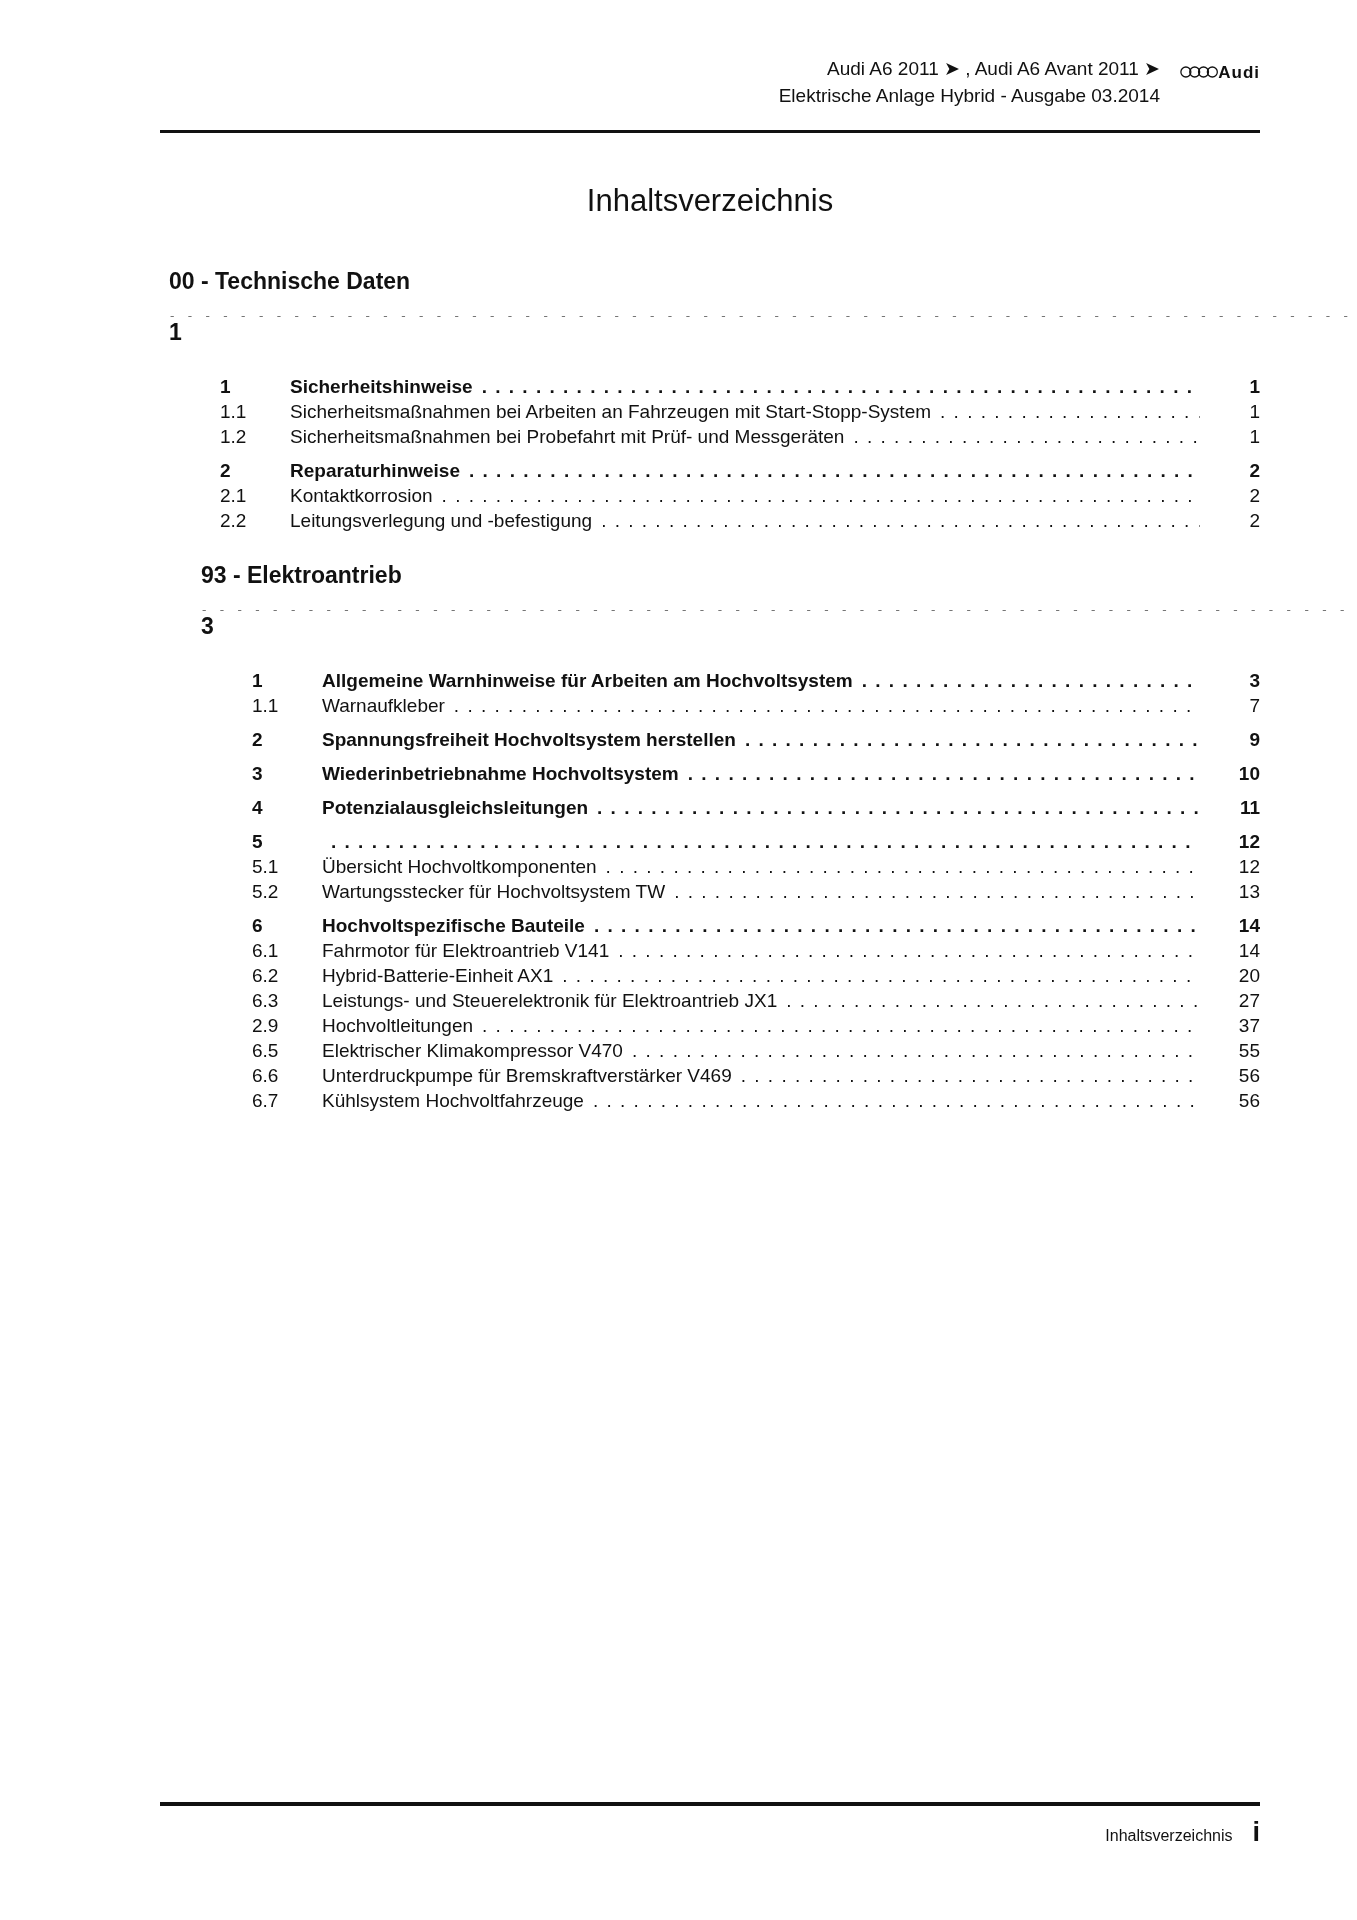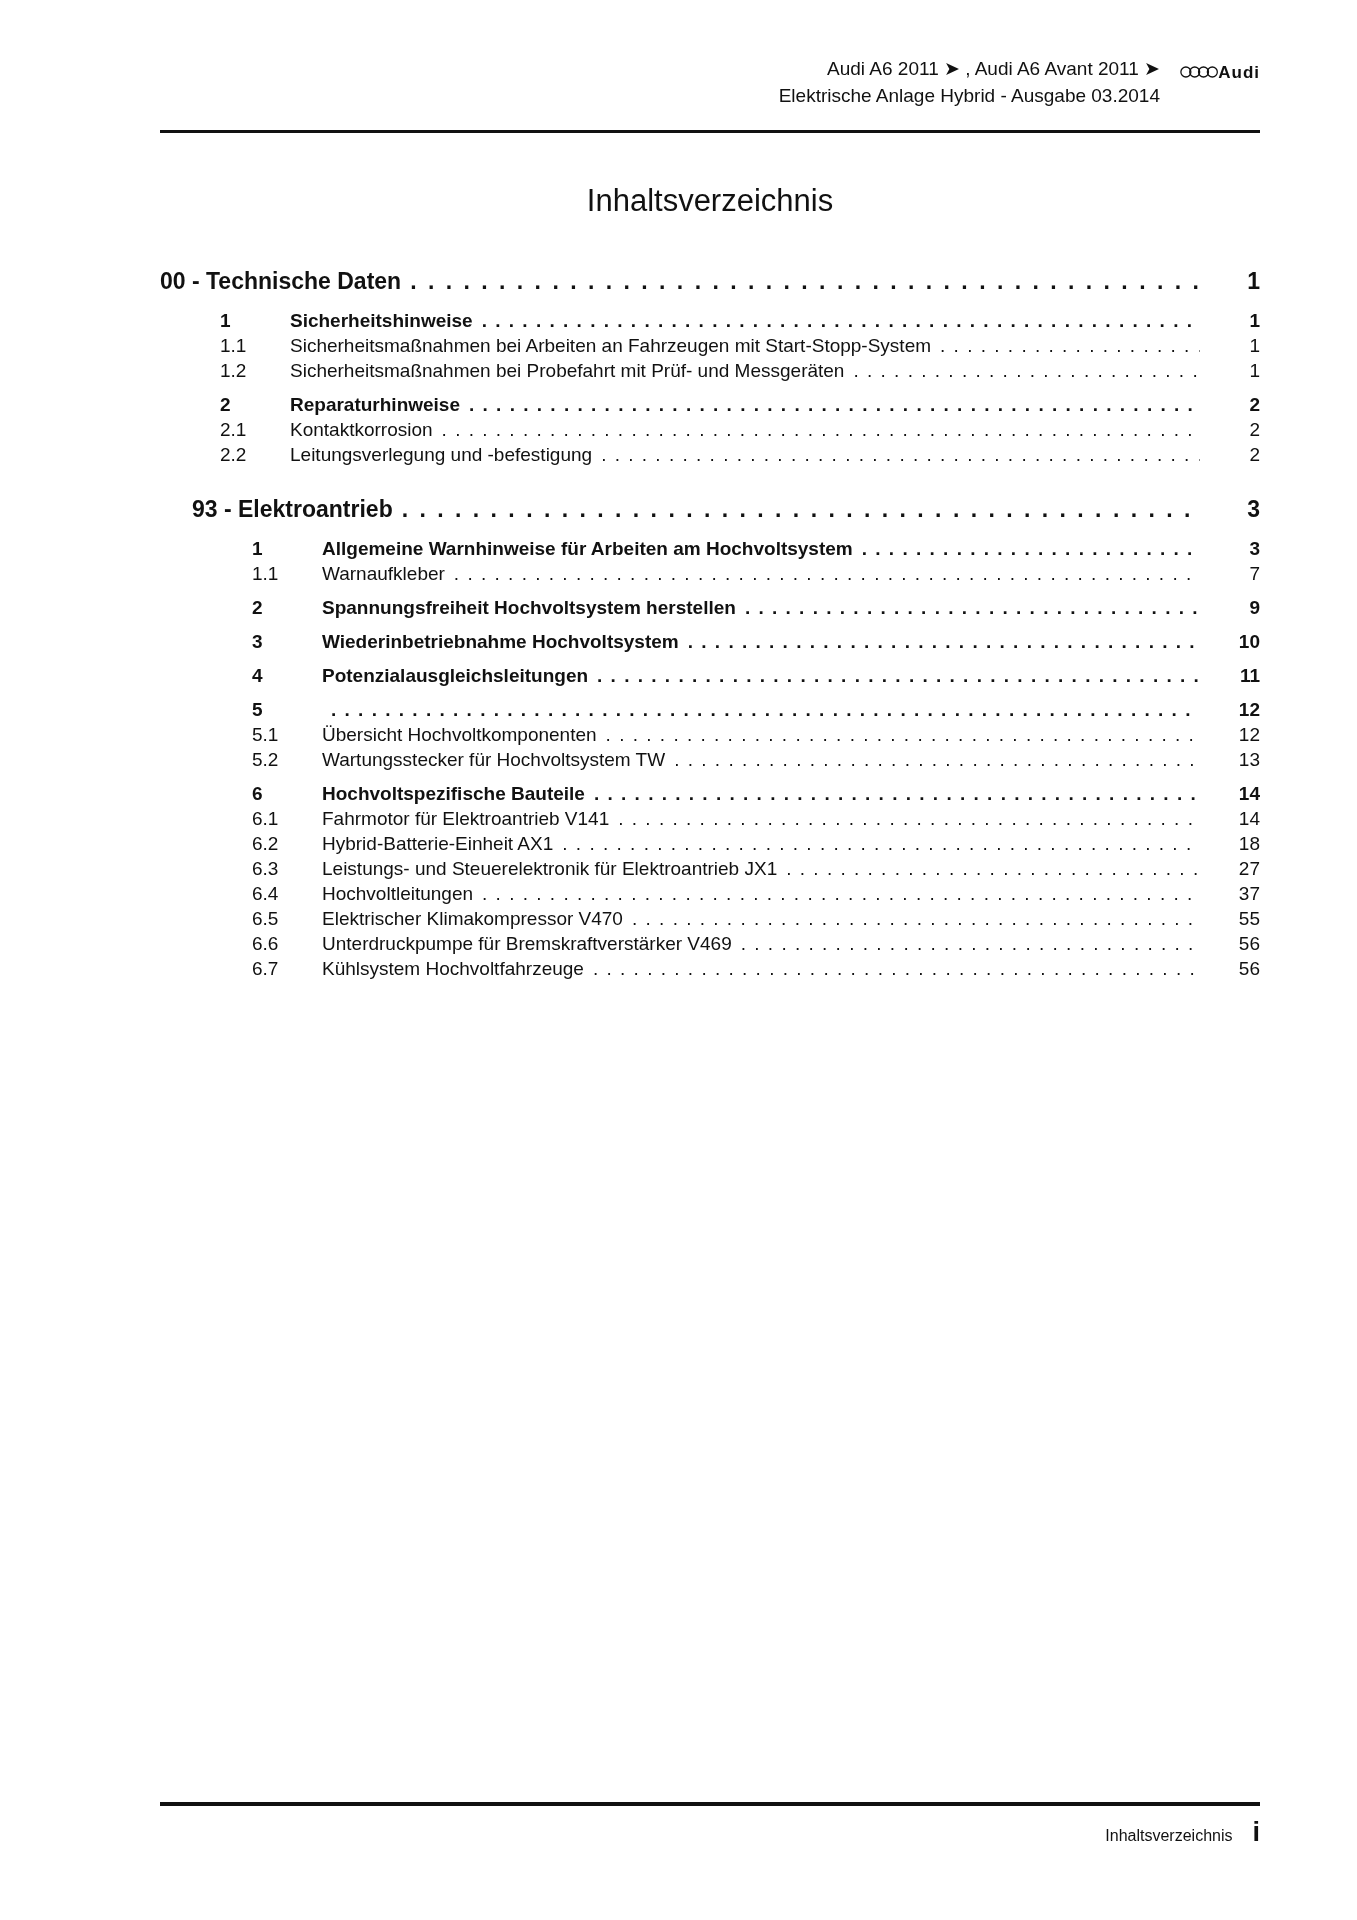--- a/index.html
+++ b/index.html
@@ -75,20 +75,21 @@
     display:flex;
     align-items:baseline;
     font-size:19px;
     line-height:25px;
   }
   .heading-row {
     font-size:23px;
     font-weight:bold;
     line-height:31px;
     margin-bottom:11px;
+    flex-direction:column;
   }
   .entry-row .num {
     flex:0 0 70px;
     margin-left:60px;
   }
   .entry-row.level1 { font-weight:bold; }
   .entry-row.gap { margin-top:9px; }
   .entry-title, .sec-title { flex:0 1 auto; white-space:nowrap; }
   .leader {
     flex:1 1 20px;
@@ -274,32 +275,32 @@
     <span class="num">6.1</span>
     <span class="entry-title">Fahrmotor für Elektroantrieb V141</span>
     <span class="leader"></span>
     <span class="pagecol">14</span>
   </div>
 
   <div class="row entry-row level2">
     <span class="num">6.2</span>
     <span class="entry-title">Hybrid-Batterie-Einheit AX1</span>
     <span class="leader"></span>
-    <span class="pagecol">18</span>
+    <span class="pagecol">20</span>
   </div>
 
   <div class="row entry-row level2">
     <span class="num">6.3</span>
     <span class="entry-title">Leistungs- und Steuerelektronik für Elektroantrieb JX1</span>
     <span class="leader"></span>
     <span class="pagecol">27</span>
   </div>
 
   <div class="row entry-row level2">
-    <span class="num">6.4</span>
+    <span class="num">2.9</span>
     <span class="entry-title">Hochvoltleitungen</span>
     <span class="leader"></span>
     <span class="pagecol">37</span>
   </div>
 
   <div class="row entry-row level2">
     <span class="num">6.5</span>
     <span class="entry-title">Elektrischer Klimakompressor V470</span>
     <span class="leader"></span>
     <span class="pagecol">55</span>

